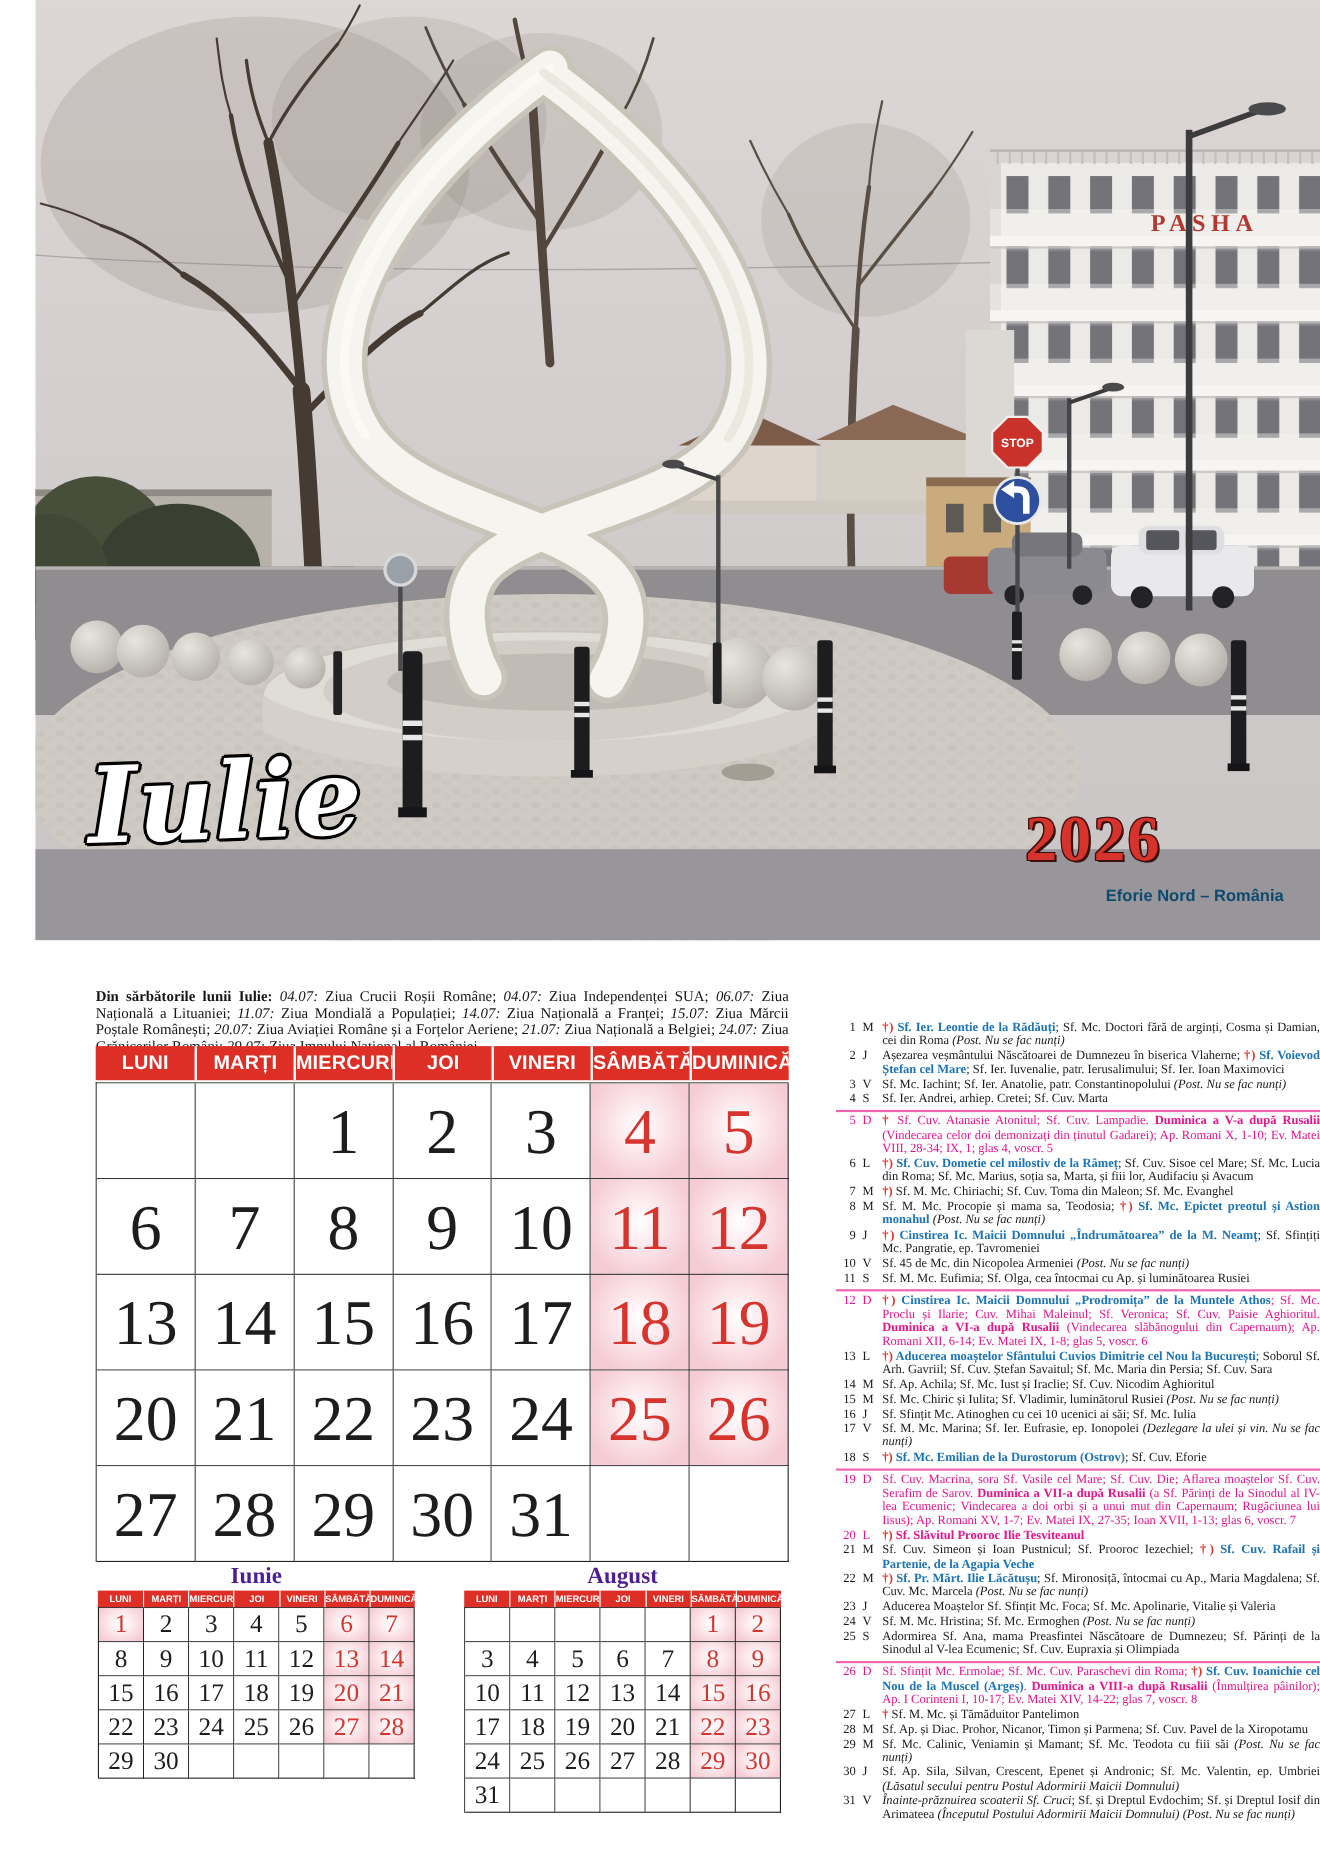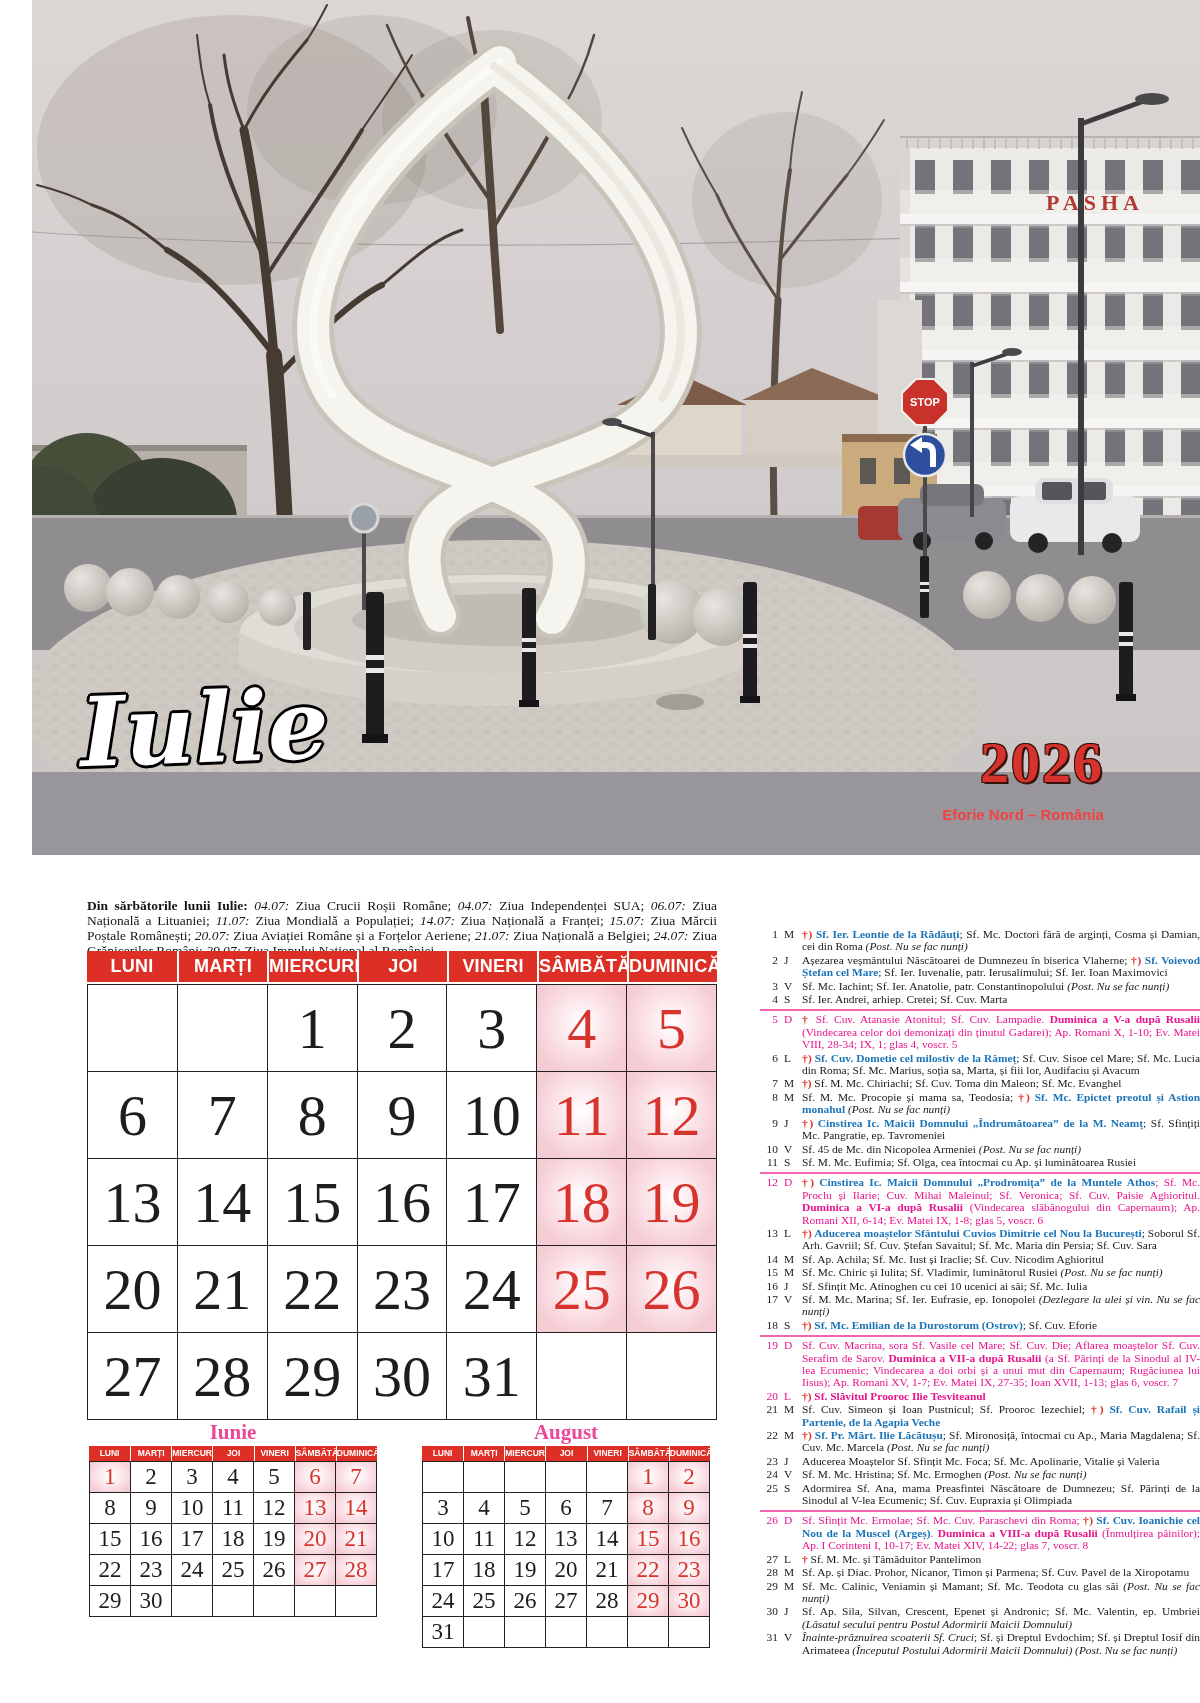--- a/index.html
+++ b/index.html
@@ -5,46 +5,46 @@
   html,body{margin:0;padding:0;background:#ffffff;}
   .page{position:relative;width:1200px;height:1703px;background:#fff;overflow:hidden;
         font-family:"Liberation Serif",serif;margin-left:32px;}
   
   .photo{position:absolute;left:0;top:0;width:1200px;height:855px;overflow:hidden;}
   .photo svg{display:block;}
   .script{position:absolute;left:48px;top:672px;font-family:"DejaVu Serif",serif;
     font-style:italic;font-weight:bold;font-size:96px;color:#fff;transform:rotate(-2deg);
     text-shadow:3px 0 0 #000,-3px 0 0 #000,0 3px 0 #000,0 -3px 0 #000,
       2px 2px 0 #000,-2px -2px 0 #000,2px -2px 0 #000,-2px 2px 0 #000;}
-  .year{position:absolute;left:900px;top:734px;width:220px;text-align:center;
+  .year{position:absolute;left:900px;top:734px;width:220px;
     font:bold 58px/1 "Liberation Serif",serif;color:#d6332c;letter-spacing:2px;
     text-shadow:2px 2px 0 #3a100d,-1px -1px 0 #3a100d,1px -1px 0 #3a100d,-1px 1px 0 #3a100d;}
-  .loc{position:absolute;left:871px;top:806px;width:240px;text-align:center;
-    font:bold 15px "Liberation Sans",sans-serif;color:#ef4444;}
+  .loc{position:absolute;left:895px;top:806px;width:240px;text-align:right;
+    font:bold 15px "Liberation Sans",sans-serif;color:#0c4a6e;}
   
   .cuptor{position:absolute;left:55px;top:855px;width:640px;
     font:bold 19.5px "Liberation Serif",serif;color:#d9291f;}
   .intro{position:absolute;left:55px;top:884px;width:630px;
     font:13.5px/15.2px "Liberation Serif",serif;color:#151515;text-align:justify;}
   .intro i{}
   .main-cal{position:absolute;left:55px;top:951px;width:630px;}
   .hdr{display:grid;grid-template-columns:repeat(7,1fr);height:31px;}
   .hdr-cell{background:#dd2f26;color:#fff;text-align:center;overflow:hidden;
     font:bold 18px/31px "Liberation Sans",sans-serif;letter-spacing:.2px;border-left:2px solid #fff;}
   .hdr-cell:first-child{border-left:none;}
   .cal-body{display:grid;grid-template-columns:repeat(7,1fr);margin-top:2px;
     border-left:1px solid #222;border-top:1px solid #222;}
   .cell{height:86px;border-right:1px solid #222;border-bottom:1px solid #222;
     display:flex;align-items:center;justify-content:center;
     font:58px "Liberation Serif",serif;color:#1d1d1d;background:#fff;}
   .cell.we{color:#d7342e;
     background:radial-gradient(ellipse 55% 60% at 50% 45%,#ffffff 0%,#fce8ec 45%,#f5ccd4 100%);}
   
   .mini{position:absolute;top:1420px;width:288px;}
-  .mini .title{text-align:center;font:bold 21px "Liberation Serif",serif;color:#ec4899;height:24px;}
+  .mini .title{text-align:center;font:bold 21px "Liberation Serif",serif;color:#4c1d95;height:24px;}
   .mhdr{display:grid;grid-template-columns:repeat(7,1fr);height:15px;margin-top:2px;}
   .mh-cell{background:#dd2f26;color:#fff;text-align:center;overflow:hidden;
     font:bold 8.5px/15px "Liberation Sans",sans-serif;border-left:1px solid #fff;}
   .mh-cell:first-child{border-left:none;}
   .mbody{display:grid;grid-template-columns:repeat(7,1fr);
     border-left:1px solid #222;border-top:1px solid #222;}
   .mcell{height:30px;border-right:1px solid #222;border-bottom:1px solid #222;
     display:flex;align-items:center;justify-content:center;
     font:23px "Liberation Serif",serif;color:#1d1d1d;background:#fff;}
   .mcell.we{color:#d7342e;
@@ -625,21 +625,21 @@
         <span class="txt"><span class="s-r">† </span><span class="s-n">Sf. M. Mc. și Tămăduitor Pantelimon</span></span>
       </div>
       <div class="h-entry">
         <span class="num">28</span>
         <span class="wd">M</span>
         <span class="txt"><span class="s-n">Sf. Ap. și Diac. Prohor, Nicanor, Timon și Parmena; Sf. Cuv. Pavel de la Xiropotamu</span></span>
       </div>
       <div class="h-entry">
         <span class="num">29</span>
         <span class="wd">M</span>
-        <span class="txt"><span class="s-n">Sf. Mc. Calinic, Veniamin și Mamant; Sf. Mc. Teodota cu glas săi </span><span class="s-i">(Post. Nu se fac nunți)</span></span>
+        <span class="txt"><span class="s-n">Sf. Mc. Calinic, Veniamin și Mamant; Sf. Mc. Teodota cu fiii săi </span><span class="s-i">(Post. Nu se fac nunți)</span></span>
       </div>
       <div class="h-entry">
         <span class="num">30</span>
         <span class="wd">J</span>
         <span class="txt"><span class="s-n">Sf. Ap. Sila, Silvan, Crescent, Epenet și Andronic; Sf. Mc. Valentin, ep. Umbriei </span><span class="s-i">(Lăsatul secului pentru Postul Adormirii Maicii Domnului)</span></span>
       </div>
       <div class="h-entry">
         <span class="num">31</span>
         <span class="wd">V</span>
         <span class="txt"><span class="s-i">Înainte-prăznuirea scoaterii Sf. Cruci</span><span class="s-n">; Sf. și Dreptul Evdochim; Sf. și Dreptul Iosif din Arimateea </span><span class="s-i">(Începutul Postului Adormirii Maicii Domnului) (Post. Nu se fac nunți)</span></span>

